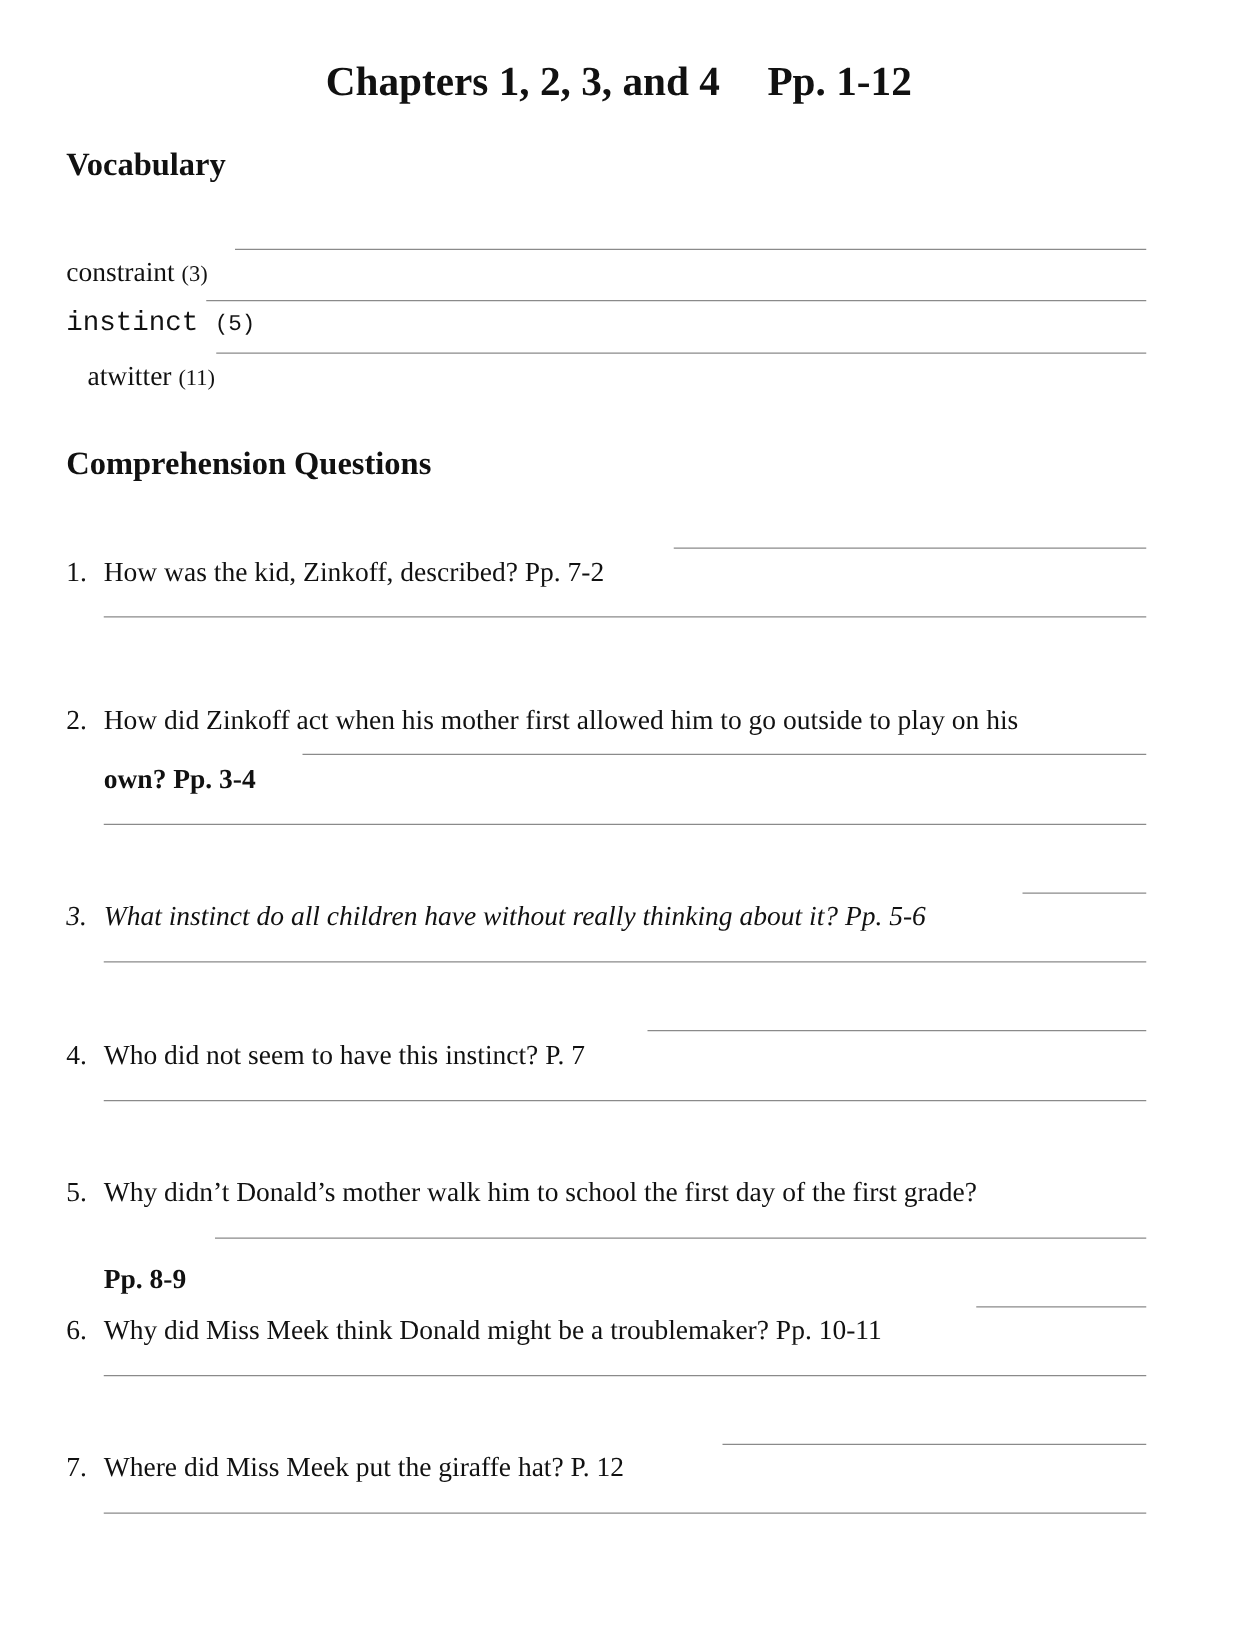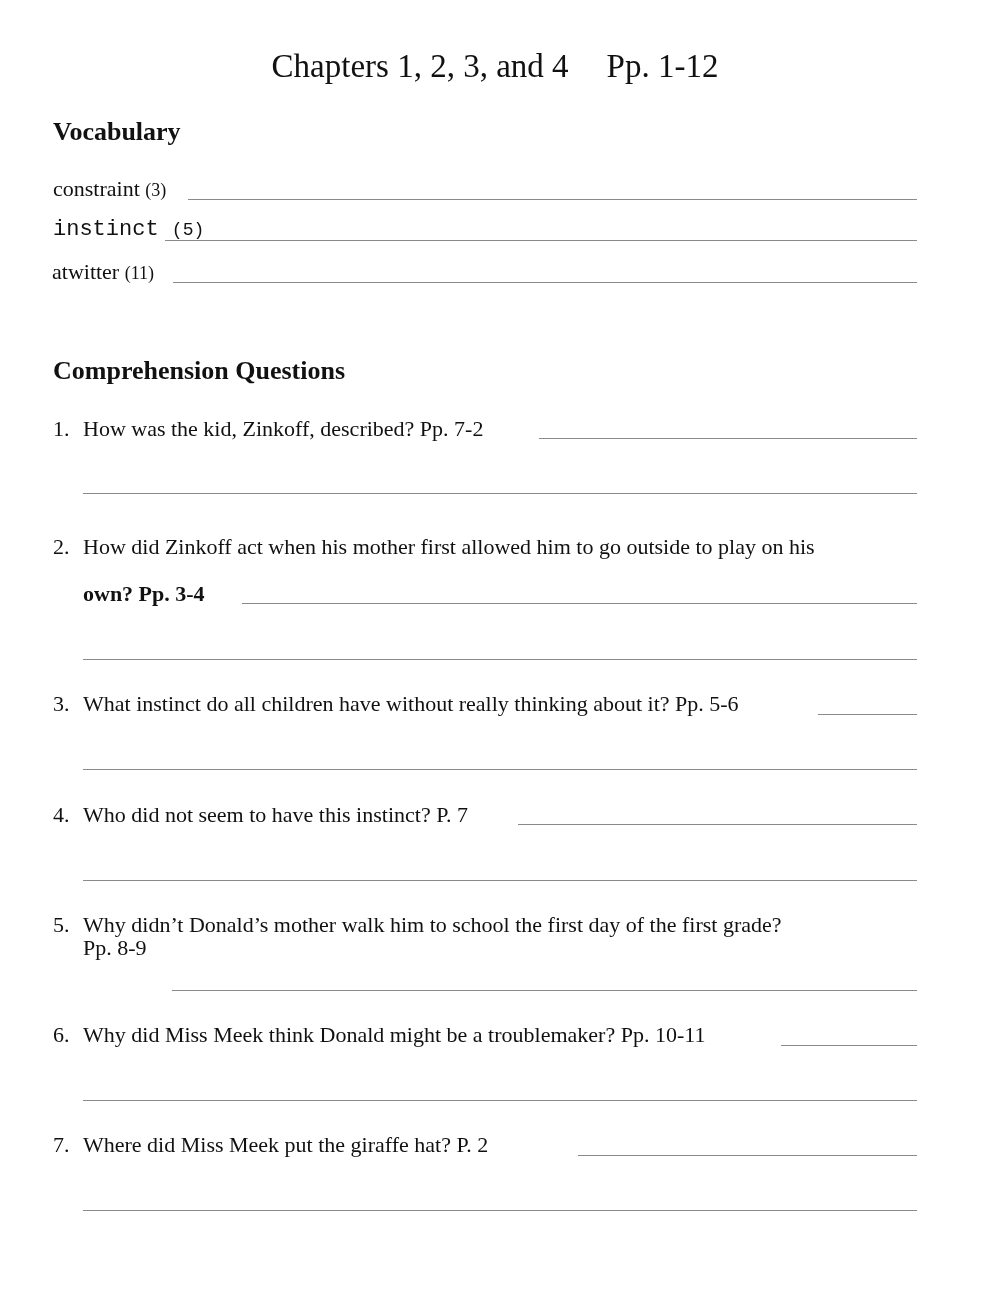--- a/index.html
+++ b/index.html
@@ -12,35 +12,36 @@
       height: 1306px;
       position: relative;
       overflow: hidden;
       font-family: "Liberation Serif", "DejaVu Serif", serif;
       color: #111111;
     }
     .abs { position: absolute; white-space: nowrap; }
     .title {
       left: 0; width: 990px; top: 44px;
       text-align: center;
-      font-weight: normal;
+      font-weight: bold;
       font-size: 33px;
       line-height: 44px;
       word-spacing: 0px;
     }
     .title .gap { display: inline-block; width: 38px; }
     .heading {
       font-weight: bold;
       font-size: 26px;
       line-height: 34px;
       text-align: right;
     }
     .text {
       font-size: 22px;
       line-height: 28px;
+      margin-top: 29px;
     }
     .small { font-size: 18px; }
     .line {
       position: absolute;
       height: 0;
       border-top: 1.4px solid #8a8a8a;
     }
     .num { display: inline-block; width: 30px; }
   </style>
 </head>
@@ -57,62 +58,62 @@
   <span class="small">(3)</span>
 </div>
 <div class="line" style="left:188px; width:729px; top:199px;"></div>
 
 <div class="abs text" style="left:53px; top:216px;font-family:Liberation Mono, monospace;">
   <span>instinct</span>
   <span class="small">(5)</span>
 </div>
 <div class="line" style="left:165px; width:752px; top:240px;"></div>
 
-<div class="abs text" style="left:52px; top:258px;">
+<div class="abs text" style="left:70px; top:258px;">
   <span>atwitter</span>
   <span class="small">(11)</span>
 </div>
 <div class="line" style="left:173px; width:744px; top:282px;"></div>
 
 <div class="abs heading" style="left:53px; top:354px;">Comprehension Questions</div>
 
 <div class="abs text" style="left:53px; top:415px;">
   <span class="num">1.</span><span>How was the kid, Zinkoff, described?  Pp. 7-2</span>
 </div>
 <div class="line" style="left:539px; width:378px; top:438px;"></div>
 <div class="line" style="left:83px; width:834px; top:493px;"></div>
 
 <div class="abs text" style="left:53px; top:533px;">
   <span class="num">2.</span><span>How did Zinkoff act when his mother first allowed him to go outside to play on his</span>
 </div>
 <div class="abs text" style="left:83px; top:580px;font-weight:bold;">own?  Pp.  3-4</div>
 <div class="line" style="left:242px; width:675px; top:603px;"></div>
 <div class="line" style="left:83px; width:834px; top:659px;"></div>
 
-<div class="abs text" style="left:53px; top:690px;">
+<div class="abs text" style="left:53px; top:690px;font-style:italic;">
   <span class="num">3.</span><span>What instinct do all children have without really thinking about it?  Pp. 5-6</span>
 </div>
 <div class="line" style="left:818px; width:99px; top:714px;"></div>
 <div class="line" style="left:83px; width:834px; top:769px;"></div>
 
 <div class="abs text" style="left:53px; top:801px;">
   <span class="num">4.</span><span>Who did not seem to have this instinct?  P. 7</span>
 </div>
 <div class="line" style="left:518px; width:399px; top:824px;"></div>
 <div class="line" style="left:83px; width:834px; top:880px;"></div>
 
 <div class="abs text" style="left:53px; top:911px;">
   <span class="num">5.</span><span>Why didn’t Donald’s mother walk him to school the first day of the first grade?</span>
 </div>
-<div class="abs text" style="left:83px; top:934px;">Pp.  8-9</div>
+<div class="abs text" style="left:83px; top:980px;font-weight:bold;">Pp.  8-9</div>
 <div class="line" style="left:172px; width:745px; top:990px;"></div>
 
 <div class="abs text" style="left:53px; top:1021px;">
   <span class="num">6.</span><span>Why did Miss Meek think Donald might be a troublemaker?  Pp. 10-11</span>
 </div>
 <div class="line" style="left:781px; width:136px; top:1045px;"></div>
 <div class="line" style="left:83px; width:834px; top:1100px;"></div>
 
 <div class="abs text" style="left:53px; top:1131px;">
-  <span class="num">7.</span><span>Where did Miss Meek put the giraffe hat?  P. 2</span>
+  <span class="num">7.</span><span>Where did Miss Meek put the giraffe hat?  P. 12</span>
 </div>
 <div class="line" style="left:578px; width:339px; top:1155px;"></div>
 <div class="line" style="left:83px; width:834px; top:1210px;"></div>
 
 </body></html>

